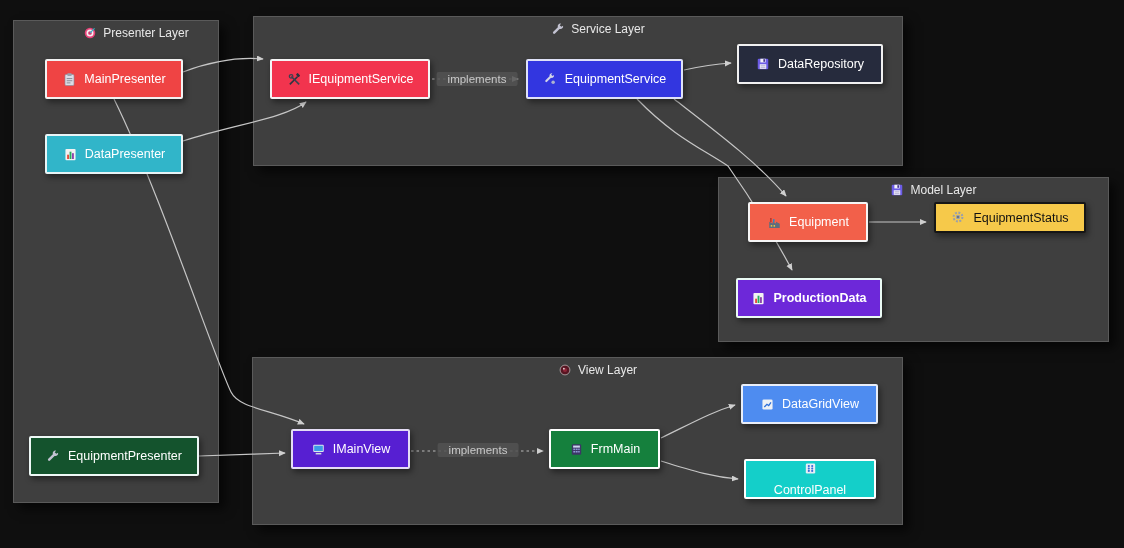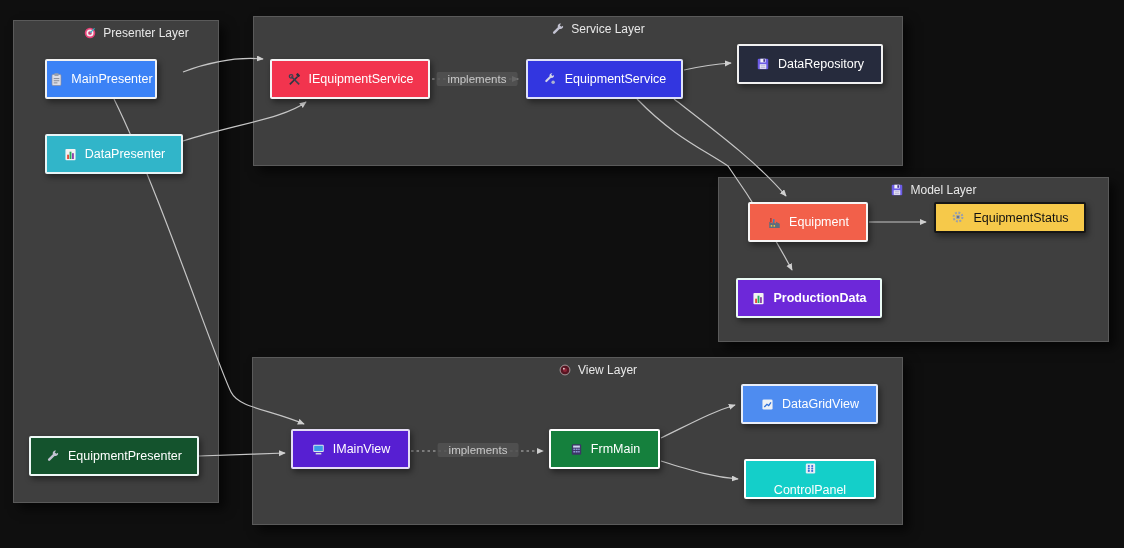--- a/index.html
+++ b/index.html
@@ -99,21 +99,21 @@
       <path d="M 199 456 C 230 455 256 454 285 453" class="edge" marker-end="url(#arrow)"></path>
       <path d="M 432 79 L 518 79" class="edge dashed" marker-end="url(#arrow)"></path>
       <path d="M 684 70 C 702 66 716 64 731 63" class="edge" marker-end="url(#arrow)"></path>
       <path d="M 674 99 C 714 130 757 162 786 196" class="edge" marker-end="url(#arrow)"></path>
       <path d="M 637 99 C 674 137 701 148 728 166 C 756 206 776 240 792 270" class="edge" marker-end="url(#arrow)"></path>
       <path d="M 869 222 L 926 222" class="edge" marker-end="url(#arrow)"></path>
       <path d="M 661 438 C 696 421 712 412 735 405" class="edge" marker-end="url(#arrow)"></path>
       <path d="M 661 461 C 696 472 714 477 738 479" class="edge" marker-end="url(#arrow)"></path>
       <path d="M 411 451 L 543 451" class="edge dashed" marker-end="url(#arrow)"></path>
     </svg>
-    <div class="node" style="left: 45px; top: 59px; width: 112px; height: 40px; background: #3b82f6; border-color: rgb(242, 242, 242); color: rgb(255, 255, 255);">
+    <div class="node" style="left: 45px; top: 59px; width: 138px; height: 40px; background: #ef4444; border-color: rgb(242, 242, 242); color: rgb(255, 255, 255);">
       <span class="icon">
         <svg viewBox="0 0 16 16" width="15" height="15">
           <rect x="3.2" y="2.6" width="9.6" height="11.8" rx="1.2" fill="#dcdde6" stroke="#8a8a99" stroke-width=".7"></rect>
           <rect x="5.6" y="1.2" width="4.8" height="3" rx="1" fill="#9aa0ad"></rect>
           <path d="M5 7h6M5 9.3h6M5 11.6h4" stroke="#7a7f8c" stroke-width=".9"></path>
         </svg>
       </span>
       <span class="label">MainPresenter</span>
     </div>
     <div class="node" style="left: 45px; top: 134px; width: 138px; height: 40px; background: rgb(49, 181, 201); border-color: rgb(232, 244, 246); color: rgb(255, 255, 255);">

